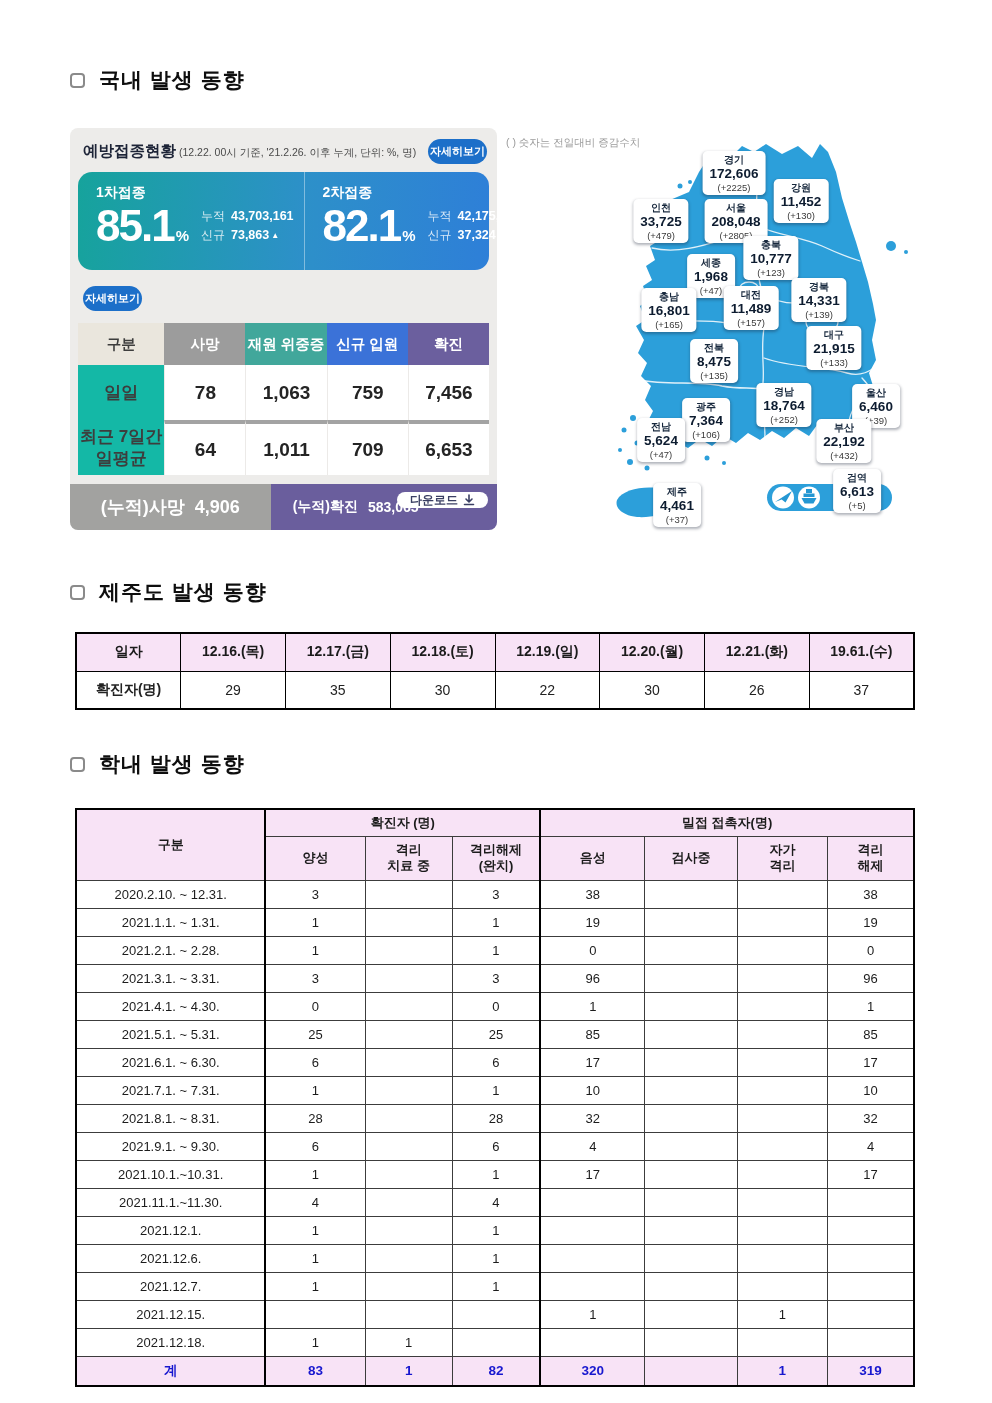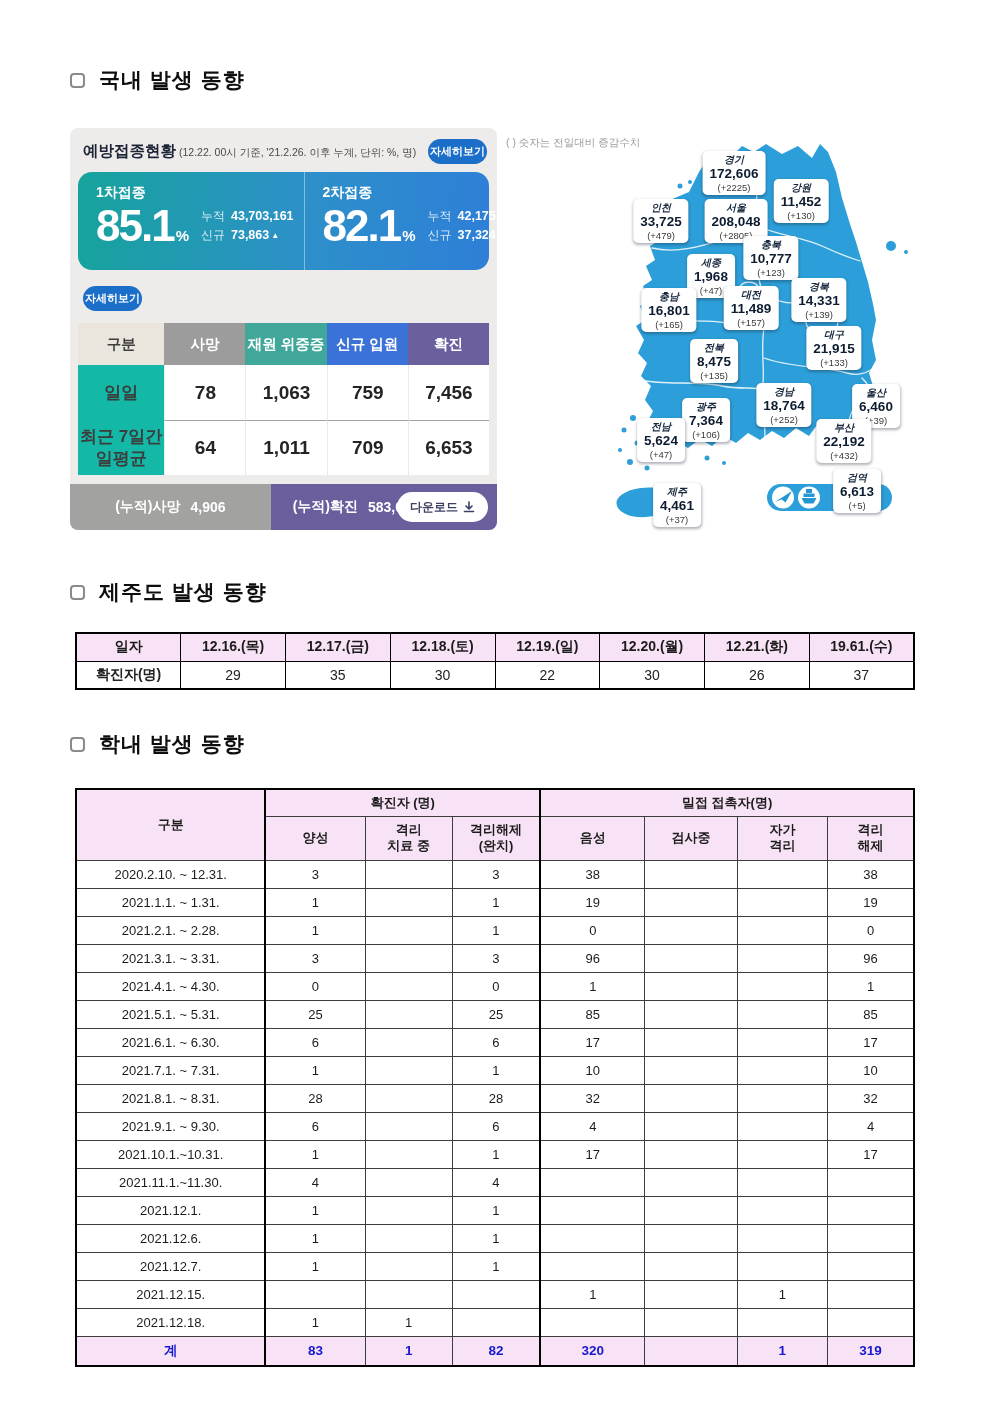--- a/index.html
+++ b/index.html
@@ -35,42 +35,42 @@
   .vax-stats { margin-left:12px; font-size:12.5px; line-height:1.55; white-space:nowrap; }
   .vax-stat-label { color:rgba(255,255,255,.82); font-weight:400; margin-right:6px; font-size:12px; }
   .vax-stat-val { font-weight:800; }
   .vax-arrow { font-size:8px; vertical-align:1px; margin-left:2px; }
 
   .ob-table { margin:4px 8px 0; }
   .ob-head { display:flex; height:42px; }
   .ob-head .c { display:flex; align-items:center; justify-content:center; color:#fff; font-size:14.5px; font-weight:800; }
   .ob-head .c0 { background:#EAE6DD; color:#3d3d3d; }
   .ob-body .row { display:flex; height:55px; }
-  .ob-body .row + .row .vc { border-top:1px solid #a3a3a3; }
+  .ob-body .row + .row .vc { border-top:4px solid #a3a3a3; }
   .ob-body .lc { background:#14b8a6; display:flex; align-items:center; justify-content:center; font-size:17px; font-weight:700; color:#3d3d3d; text-align:center; white-space:pre-line; line-height:1.25; }
   .ob-body .vc { background:#fff; display:flex; align-items:center; justify-content:center; font-size:19px; font-weight:700; color:#242424; border-left:1px solid #eceae8; }
   .w0{width:21%;} .w1{width:19.75%;} .w2{width:19.75%;} .w3{width:19.75%;} .w4{width:19.75%;}
 
   .ob-foot { position:absolute; left:0; right:0; bottom:0; height:46px; display:flex; border-radius:0 0 8px 8px; overflow:hidden; }
-  .foot-gray { width:47%; background:#A2A2A0; color:#fff; display:flex; align-items:center; justify-content:center; font-size:14px; font-weight:800; gap:10px; }
+  .foot-gray { width:47%; background:#A2A2A0; color:#fff; display:flex; align-items:center; justify-content:center; font-size:18px; font-weight:800; gap:10px; }
   .foot-purple { width:53%; background:#6A5E9D; color:#fff; display:flex; align-items:center; font-size:14px; font-weight:800; padding-left:22px; gap:10px; position:relative; }
-  .btn-down { position:absolute; right:9px; top:8px; height:30px; background:#fff; border:none; border-radius:999px; padding:0 13px; font-size:12px; font-weight:800; color:#3A3F63; display:flex; align-items:center; gap:5px; cursor:pointer; font-family:inherit; }
+  .btn-down { position:absolute; right:9px; top:8px; height:16px; background:#fff; border:none; border-radius:999px; padding:0 13px; font-size:12px; font-weight:800; color:#3A3F63; display:flex; align-items:center; gap:5px; cursor:pointer; font-family:inherit; }
 
   
   .map-area { width:490px; height:412px; position:relative; margin-left:5px; }
   .map-note { position:absolute; left:4px; top:8px; font-size:10.5px; color:#9a9a9a; }
   .map-svg { position:absolute; inset:0; }
   .region-box { position:absolute; transform:translate(-50%,-50%); background:#fff; border-radius:5px; box-shadow:0 1px 3px rgba(25,35,55,.35); padding:3px 7px 2px; text-align:center; line-height:1.18; white-space:nowrap; z-index:2; }
-  .region-name { font-size:10px; font-weight:700; color:#17283d;font-style:italic; }
+  .region-name { font-size:10px; font-weight:700; color:#17283d; }
   .region-total { font-size:13.5px; font-weight:800; color:#0d1c30; }
   .region-delta { font-size:9.5px; color:#3a3a3a; }
 
   
   table.jeju { margin:26px 0 0 75px; width:840px; border-collapse:collapse; table-layout:fixed; }
-  table.jeju th, table.jeju td { border:1.5px solid #000; text-align:center; height:28px; font-size:14px; }
+  table.jeju th, table.jeju td { border:1.5px solid #000; text-align:center; height:38px; font-size:14px; }
   table.jeju { border:2.5px solid #000; }
   table.jeju th { background:var(--pink); font-weight:800; }
   table.jeju td.lbl { font-weight:700; }
   table.jeju td { font-weight:400; color:#222; }
 
   
   table.school { margin:30px 0 0 75px; width:840px; border-collapse:collapse; table-layout:fixed; }
   table.school { border:2.5px solid #000; }
   table.school th, table.school td { border:1px solid #3c3c3c; text-align:center; font-size:13px; color:#1c1c1c; }
   table.school th { background:var(--pink); font-weight:700; white-space:pre-line; line-height:1.2; }

